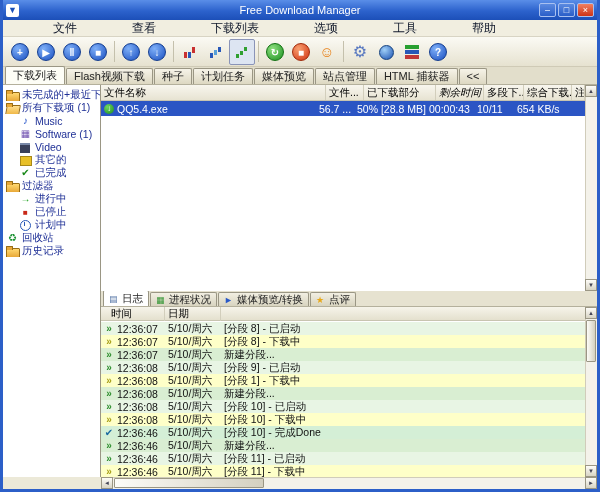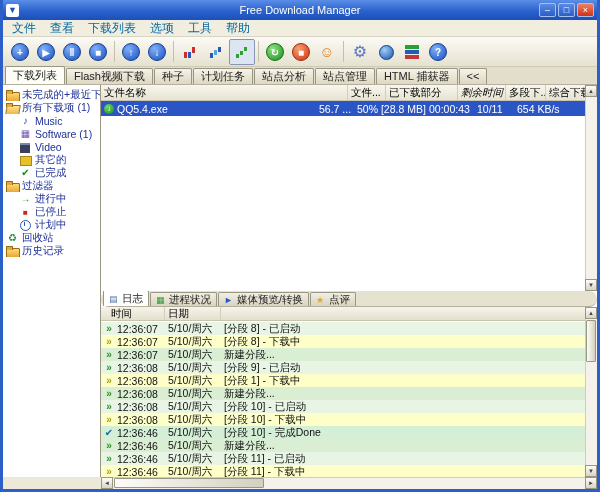--- a/index.html
+++ b/index.html
@@ -15,21 +15,21 @@
     font-size:9px; line-height:13px; text-align:center; font-weight:bold; flex:none; }
   .title { position:absolute; left:0; right:0; text-align:center; color:#fff; font-size:11px; pointer-events:none; }
   .win-controls { margin-left:auto; display:flex; gap:2px; position:relative; z-index:2; }
   .wbtn { width:17px; height:14px; font-size:9px; line-height:11px; color:#fff; text-align:center;
     border:1px solid #a8c0f0; border-radius:2px; background:linear-gradient(#5b8ae0,#2a5ec8); padding:0; }
   .wbtn.close { background:linear-gradient(#f08060,#cc3318); }
 
   
   .menubar { position:absolute; top:20px; left:0; right:0; height:17px; background:#f1eee0;
     border-bottom:1px solid #d8d4c4; display:flex; align-items:center; padding-left:2px; }
-  .menu-item { padding:1px 7px; font-size:12px; color:#0369a1; }
+  .menu-item { padding:1px 7px; font-size:12px; color:#0f172a;margin-left:41px; }
 
   
   .toolbar { position:absolute; top:37px; left:0; right:0; height:30px;
     background:linear-gradient(#fbfaf4,#e6e2d0); border-bottom:1px solid #cfcab6;
     display:flex; align-items:center; padding:0 4px; }
   .tbtn { width:26px; height:26px; display:flex; align-items:center; justify-content:center;
     background:transparent; border:1px solid transparent; padding:0; }
   .tbtn.pressed { border:1px solid #8a94b8; background:#dde5f2; border-radius:2px; }
   .tsep { width:1px; height:21px; background:#c4c0ac; margin:0 3px; flex:none; }
   .tbi { display:inline-block; position:relative; width:17px; height:17px; text-align:center;
@@ -98,21 +98,21 @@
     display:flex; align-items:center; flex:none; }
   .dlicon { display:inline-block; width:10px; height:10px; border-radius:50%; flex:none;
     background:radial-gradient(circle at 35% 30%,#70d860,#1a8a20); color:#fff; font-size:8px;
     line-height:10px; text-align:center; margin-right:3px; }
   .main-vscroll { position:absolute; top:85px; right:0; width:12px; height:206px; background:#f4f2ea;
     border-left:1px solid #d0ccba; }
 
   
   .logpanel { position:absolute; top:291px; left:98px; right:0; bottom:12px; background:#fff; overflow:hidden; }
   .bottomtabs { display:flex; align-items:flex-end; height:16px; background:#e6e2d0;
-    border-bottom:1px solid #b4b09c; padding-left:2px;border-radius:8px; }
+    border-bottom:1px solid #b4b09c; padding-left:2px; }
   .btab { height:14px; line-height:13px; font-size:10.5px; padding:0 5px; margin-right:1px; color:#222;
     border:1px solid #9a9684; border-bottom:none; border-radius:2px 2px 0 0;
     background:linear-gradient(#f2efe2,#d8d4c0); display:flex; align-items:center; gap:3px; white-space:nowrap; }
   .btab.selected { background:#fff; height:16px; }
   .bti { width:10px; font-size:9px; line-height:10px; }
   .bti-log::before { content:"▤"; color:#5878a8; }
   .bti-progress::before { content:"▦"; color:#389838; }
   .bti-media::before { content:"►"; color:#2858c8; }
   .bti-comments::before { content:"★"; color:#e8a818; }
   .logheader { display:flex; align-items:center; height:14px;
@@ -220,21 +220,21 @@
       </button>
       <button class="tbtn">
         <span class="tbi ci ci-blue">?</span>
       </button>
     </div>
   <div class="tabstrip" id="tabstrip">
       <span class="tab selected">下载列表</span>
       <span class="tab">Flash视频下载</span>
       <span class="tab">种子</span>
       <span class="tab">计划任务</span>
-      <span class="tab">站点分析</span>
+      <span class="tab">媒体预览</span>
       <span class="tab">站点管理</span>
       <span class="tab">HTML 捕获器</span>
       <span class="tab">&lt;&lt;</span>
     </div>
 
   <div class="sidebar" id="sidebar">
       <div class="tree-item">
         <span class="tic tic-folder"></span>
         <span class="tlabel">未完成的+最近下载</span>
       </div>
@@ -283,21 +283,21 @@
         <span class="tlabel">回收站</span>
       </div>
       <div class="tree-item">
         <span class="tic tic-folder"></span>
         <span class="tlabel">历史记录</span>
       </div>
     </div>
 
   <div class="mainlist">
     <div class="listheader" id="dl-header">
-        <span class="hcell" style="width: 247px;">文件名称</span>
+        <span class="hcell" style="width: 225px;">文件名称</span>
         <span class="hcell" style="width: 38px;">文件...</span>
         <span class="hcell" style="width: 72px;">已下载部分</span>
         <span class="hcell" style="width: 48px; font-style: italic;">剩余时间</span>
         <span class="hcell" style="width: 40px;">多段下...</span>
         <span class="hcell" style="width: 48px;">综合下载...</span>
         <span class="hcell" style="flex: 1 1 0%;">注释</span>
       </div>
     <div id="dl-rows">
         <div class="dl-row selected">
           <span class="dcell" style="width: 215px;">

